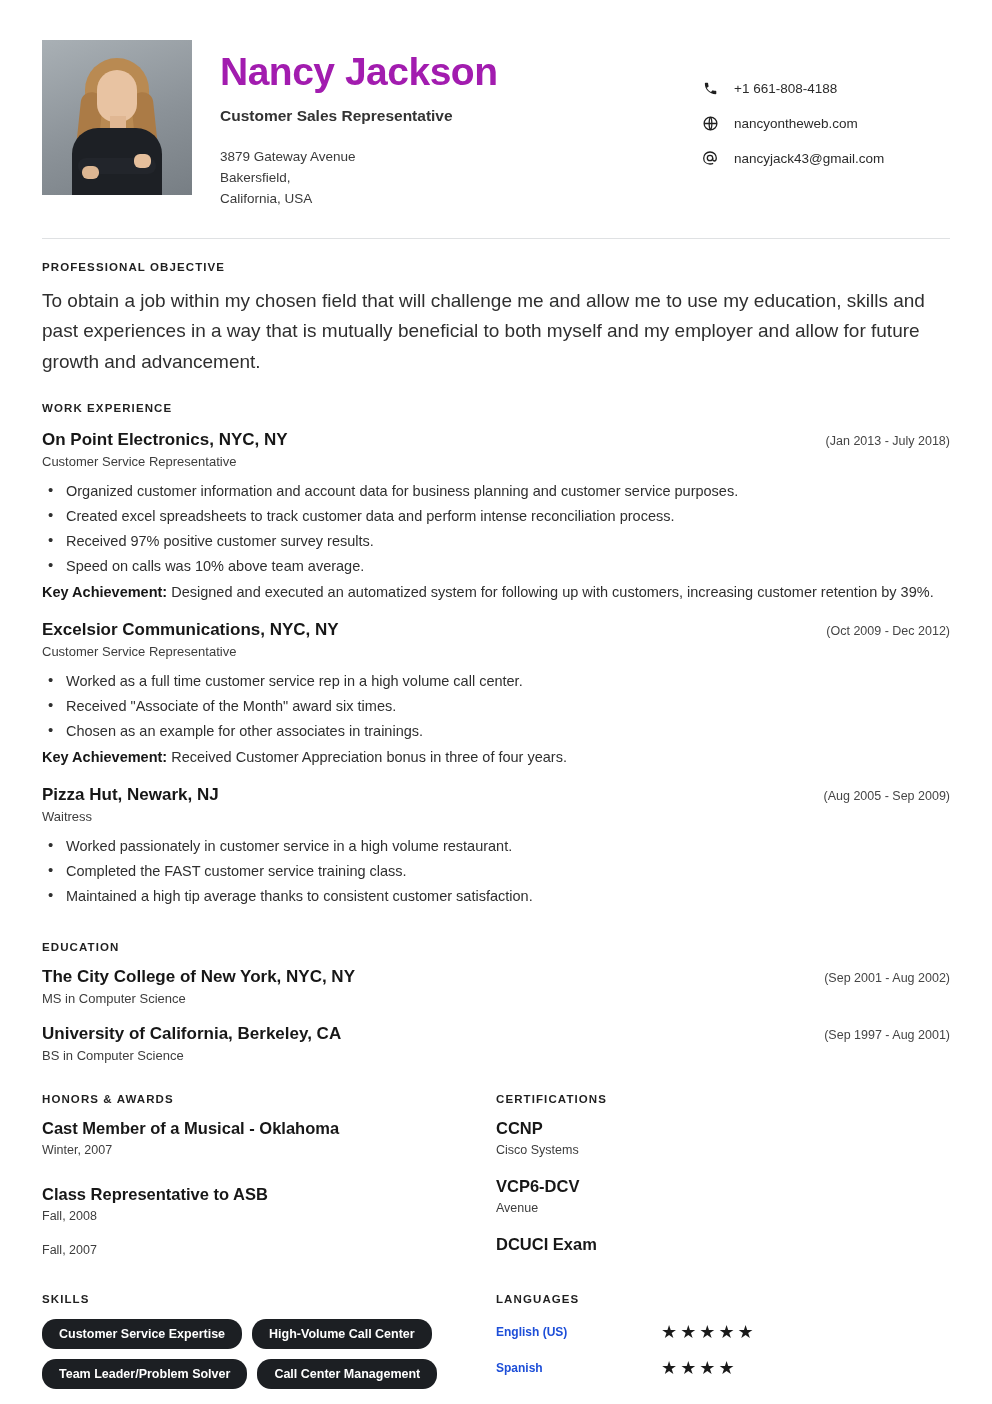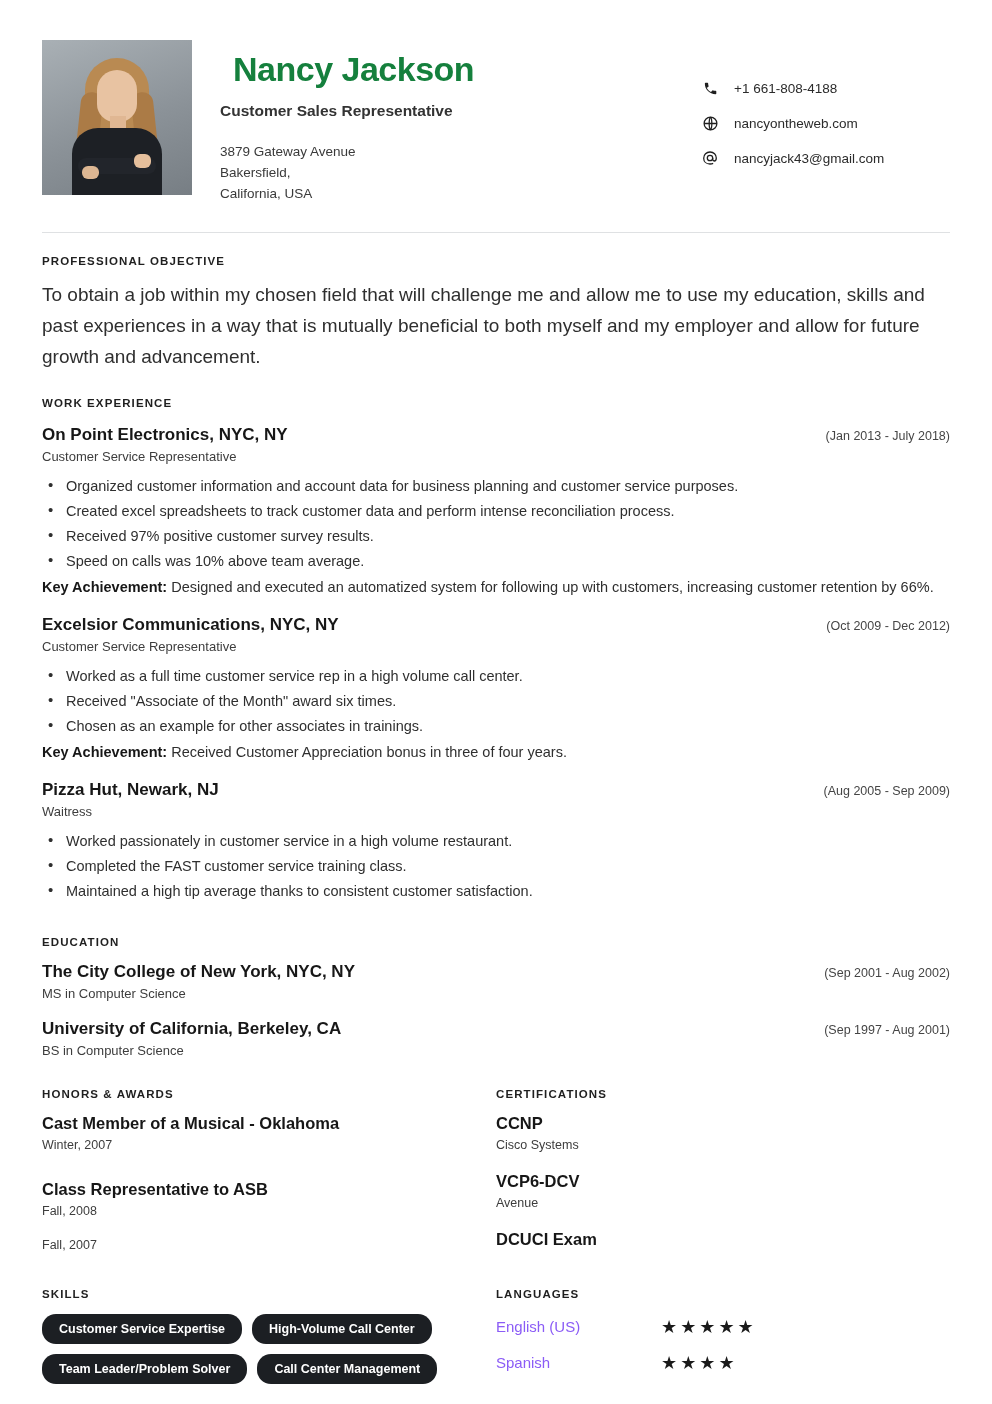--- a/index.html
+++ b/index.html
@@ -46,22 +46,22 @@
   }
   .photo .arm {
     position:absolute; left: 36px; top: 118px; width: 78px; height: 16px;
     background:#22252b; border-radius: 8px;
   }
   .photo .hand1 { position:absolute; left:92px; top:114px; width:17px; height:14px; background:#e5bf9c; border-radius:6px; }
   .photo .hand2 { position:absolute; left:40px; top:126px; width:17px; height:13px; background:#ddb793; border-radius:6px; }
 
   .head-main { flex: 1 1 auto; padding-left: 28px; }
   .name {
-    font-size: 34px; font-weight: 700; letter-spacing: -0.5px;
-    color: #15803d; line-height: 1.05; margin: 12px 0 0 13px;
+    font-size: 39px; font-weight: 700; letter-spacing: -0.5px;
+    color: #a21caf; line-height: 1.05; margin: 12px 0 0 0;
   }
   .role { font-size: 15.5px; font-weight: 700; color: #333; margin-top: 14px; }
   .addr { font-size: 13.5px; color: #3a3a3a; line-height: 1.55; margin-top: 22px; }
 
   .contact { flex: 0 0 250px; padding-top: 38px; }
   .contact-row { display: flex; align-items: center; margin-bottom: 15px; text-align: right; }
   .ci { width: 20px; height: 20px; flex: 0 0 20px; margin-right: 14px; display:flex; align-items:center; justify-content:center; color:#1f1f1f; }
   .ci svg { display:block; }
   .contact-text { font-size: 13.5px; color: #2b2b2b; }
 
@@ -100,21 +100,21 @@
   .item-title { font-size: 16.5px; font-weight: 700; color: #171717; }
   .item-sub { font-size: 12.5px; color: #3d3d3d; margin-top: 5px; }
 
   .cols2 { display: flex; margin-top: 34px; }
   .chips { display: flex; flex-wrap: wrap; gap: 10px; margin-top: 14px; }
   .chip {
     background: #1c1f23; color: #fff; border-radius: 14px;
     font-size: 12.5px; font-weight: 700; padding: 8px 17px; white-space: nowrap;
   }
   .lang-row { display: flex; align-items: center; margin-top: 18px; }
-  .lang-name { font-size: 15px; color: #8b5cf6; flex: 0 0 165px; }
+  .lang-name { font-size: 12px; color: #1d4ed8; flex: 0 0 165px; font-weight: bold; }
   .stars { font-size: 18px; letter-spacing: 3px; color: #1a1a1a; line-height: 1; }
 </style>
 </head>
 <body>
 
 <div class="page">
 
   <div class="header">
     <div class="photo">
       <div class="bg"></div>
@@ -184,21 +184,21 @@
         <div class="job-title">On Point Electronics, NYC, NY</div>
         <div class="job-date">(Jan 2013 - July 2018)</div>
       </div>
       <div class="job-sub">Customer Service Representative</div>
       <ul class="bullets">
         <li>Organized customer information and account data for business planning and customer service purposes.</li>
         <li>Created excel spreadsheets to track customer data and perform intense reconciliation process.</li>
         <li>Received 97% positive customer survey results.</li>
         <li>Speed on calls was 10% above team average.</li>
       </ul>
-      <div class="key"><b>Key Achievement:</b> <span>Designed and executed an automatized system for following up with customers, increasing customer retention by 66%.</span></div>
+      <div class="key"><b>Key Achievement:</b> <span>Designed and executed an automatized system for following up with customers, increasing customer retention by 39%.</span></div>
     </div>
 
     <div class="job">
       <div class="job-head">
         <div class="job-title">Excelsior Communications, NYC, NY</div>
         <div class="job-date">(Oct 2009 - Dec 2012)</div>
       </div>
       <div class="job-sub">Customer Service Representative</div>
       <ul class="bullets">
         <li>Worked as a full time customer service rep in a high volume call center.</li>

